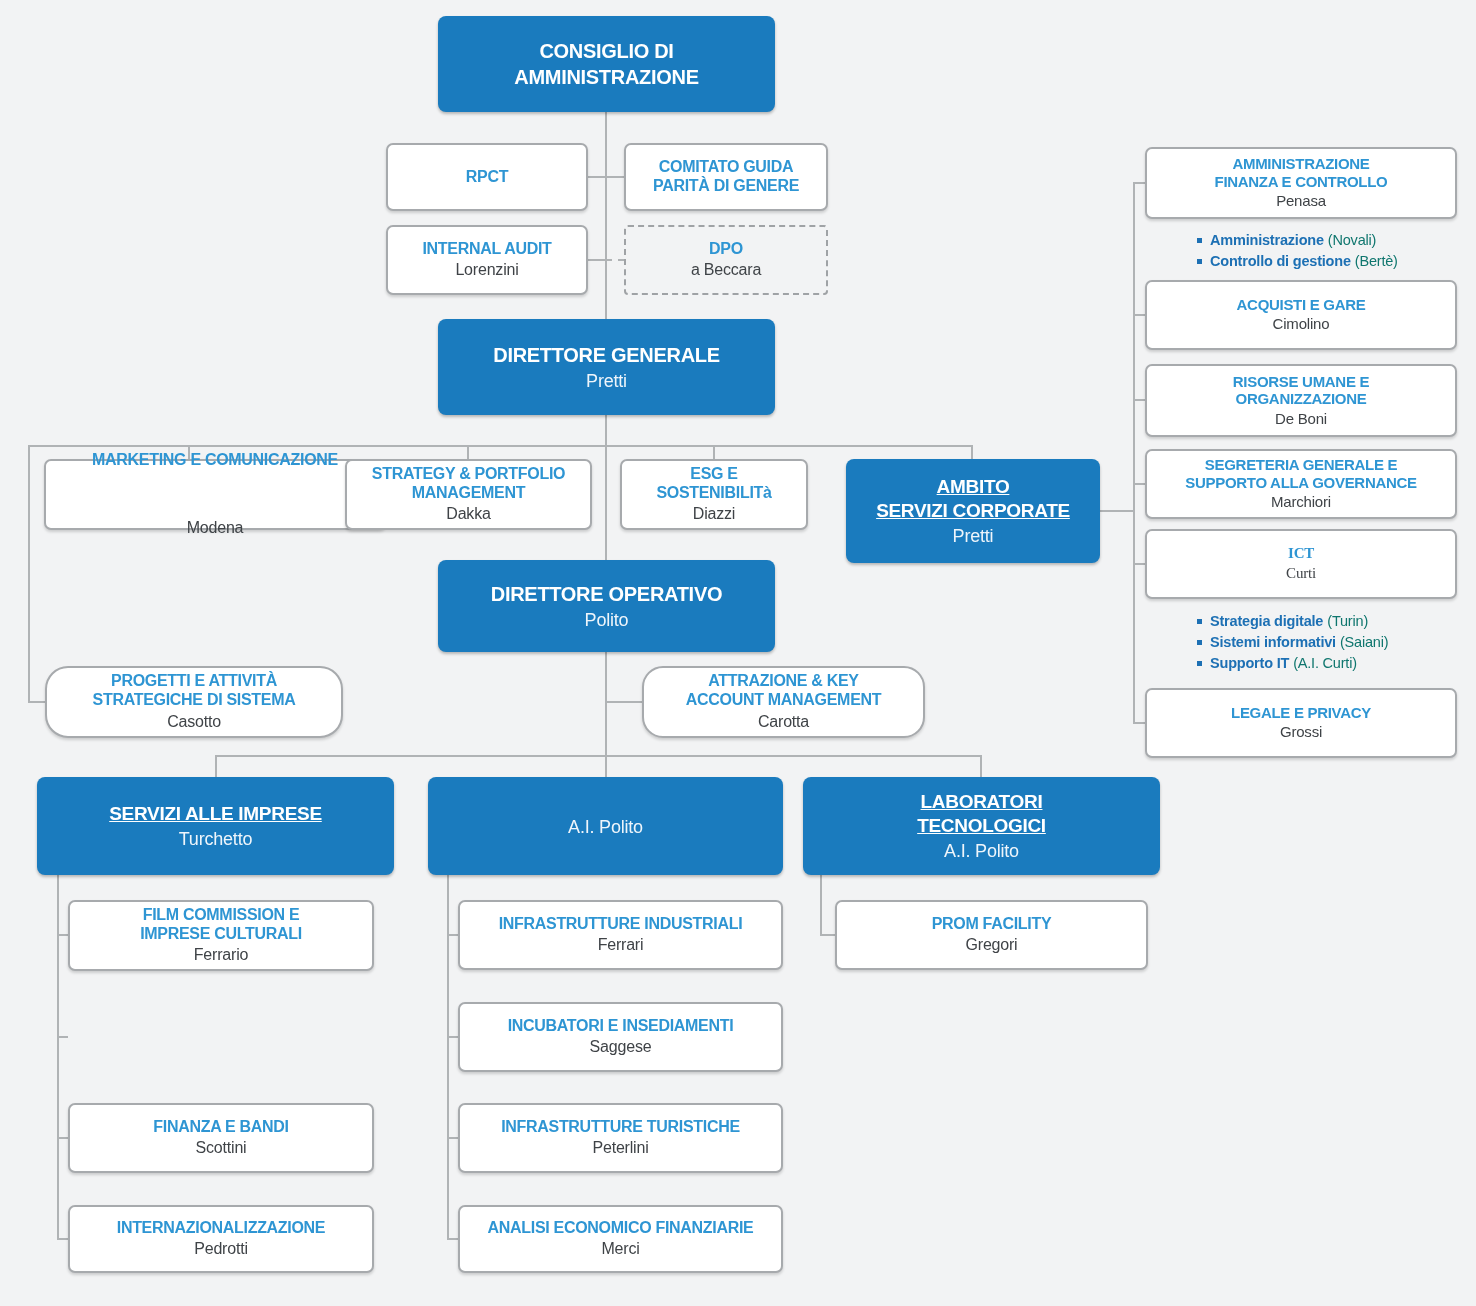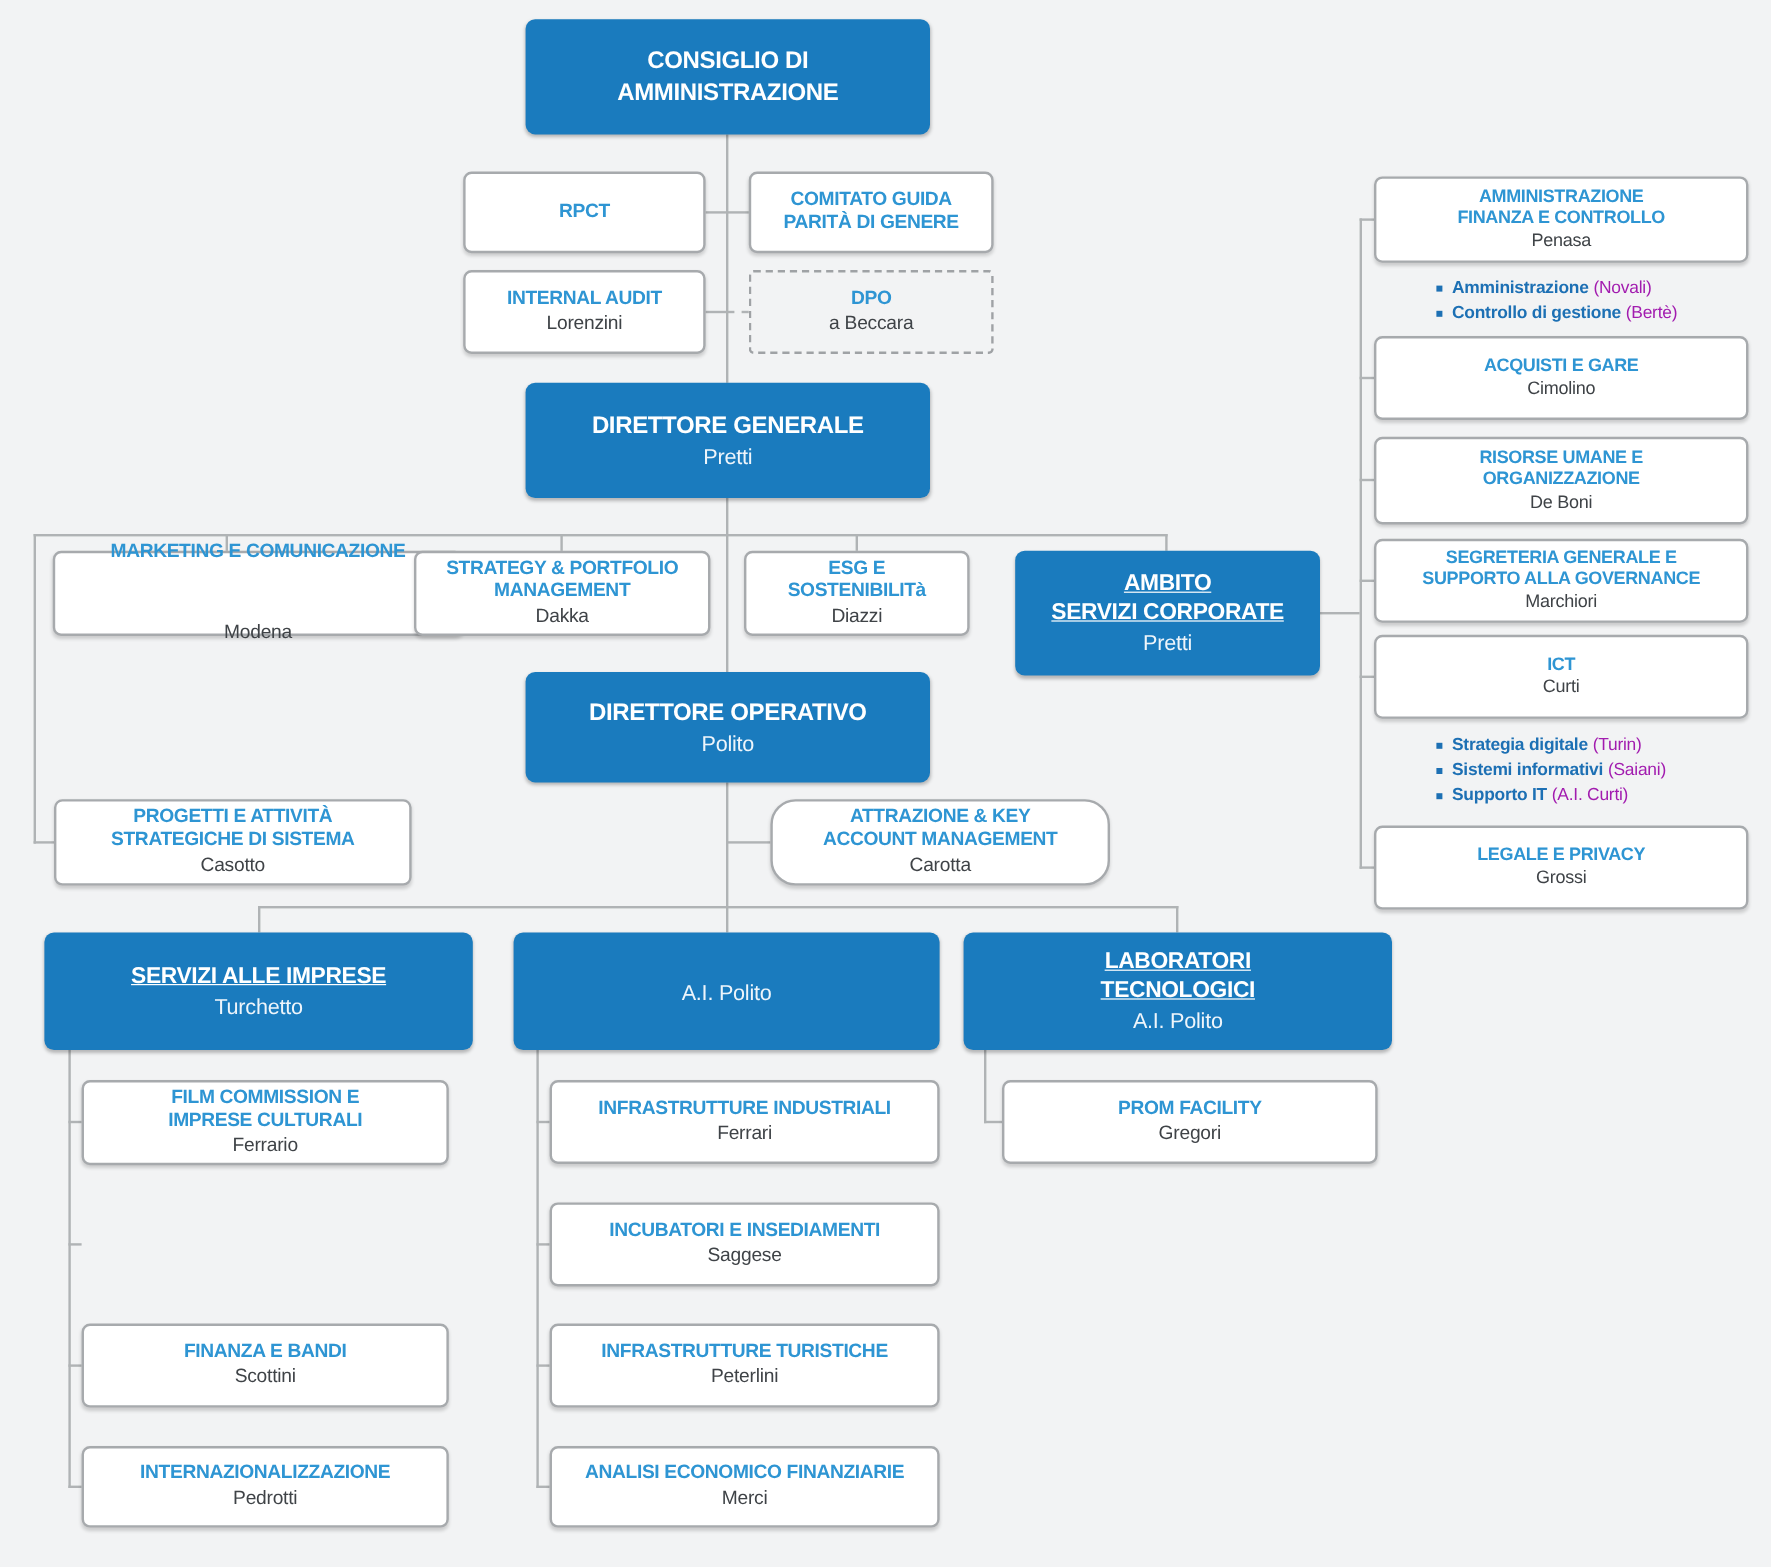--- a/index.html
+++ b/index.html
@@ -29,49 +29,49 @@
   .n-rpct{left:386px;top:143px;width:202px;height:68px;}
   .n-comitato{left:624px;top:143px;width:204px;height:68px;}
   .n-internal{left:386px;top:225px;width:202px;height:70px;}
   .n-dpo{left:624px;top:225px;width:204px;height:70px;}
   .n-dg{left:438px;top:319px;width:337px;height:96px;}
   .n-marketing{left:44px;top:459px;width:342px;height:71px;gap:47px;}
   .n-strategy{left:345px;top:459px;width:247px;height:71px;}
   .n-esg{left:620px;top:459px;width:188px;height:71px;}
   .n-ambito{left:846px;top:459px;width:254px;height:104px;}
   .n-do{left:438px;top:560px;width:337px;height:92px;}
-  .n-progetti{left:45px;top:666px;width:298px;height:72px;}
+  .n-progetti{left:45px;top:666px;width:298px;height:72px;border-radius:23px;}
   .n-attrazione{left:642px;top:666px;width:283px;height:72px;border-radius:21px;}
   .n-servizi{left:37px;top:777px;width:357px;height:98px;}
   .n-infraops{left:428px;top:777px;width:355px;height:98px;}
   .n-laboratori{left:803px;top:777px;width:357px;height:98px;}
   .n-film{left:68px;top:900px;width:306px;height:71px;}
   .n-startup{left:68px;top:1002px;width:306px;height:70px;}
   .n-finanza{left:68px;top:1103px;width:306px;height:70px;}
   .n-internaz{left:68px;top:1205px;width:306px;height:68px;}
   .n-infraind{left:458px;top:900px;width:325px;height:70px;}
   .n-incubatori{left:458px;top:1002px;width:325px;height:70px;}
   .n-turistiche{left:458px;top:1103px;width:325px;height:70px;}
   .n-analisi{left:458px;top:1205px;width:325px;height:68px;}
   .n-prom{left:835px;top:900px;width:313px;height:70px;}
   .n-amm{left:1145px;top:147px;width:312px;height:72px;}
   .n-acquisti{left:1145px;top:280px;width:312px;height:70px;}
   .n-risorse{left:1145px;top:364px;width:312px;height:73px;}
   .n-segreteria{left:1145px;top:449px;width:312px;height:70px;}
-  .n-ict{left:1145px;top:529px;width:312px;height:70px;}
+  .n-ict{left:1145px;top:529px;width:312px;height:70px;font-family:Liberation Serif, serif;}
   .n-legale{left:1145px;top:688px;width:312px;height:70px;}
   
   .bullets{position:absolute;list-style:none;margin:0;padding:0;}
   .b-amm{left:1197px;top:230px;width:275px;}
   .b-ict{left:1197px;top:611px;width:275px;}
   .bullets li{display:flex;align-items:baseline;font-size:14.5px;line-height:21px;}
   .bullets .sq{width:5px;height:5px;background:#1d70b4;display:inline-block;
                align-self:center;margin-right:8px;flex:0 0 auto;}
   .bullets .bl{color:#1d70b4;font-weight:bold;letter-spacing:-0.2px;}
-  .bullets .bd{color:#a21caf;margin-left:4px;letter-spacing:-0.2px;}
+  .bullets .bd{color:#0f766e;margin-left:4px;letter-spacing:-0.2px;}
 </style>
 </head>
 <body>
 
 <div class="canvas">
 
   <div>
     <div class="ln" style="left:605px;top:112px;width:2px;height:207px;"></div>
     <div class="ln" style="left:588px;top:176px;width:36px;height:2px;"></div>
     <div class="ln" style="left:588px;top:259px;width:18px;height:2px;"></div>

